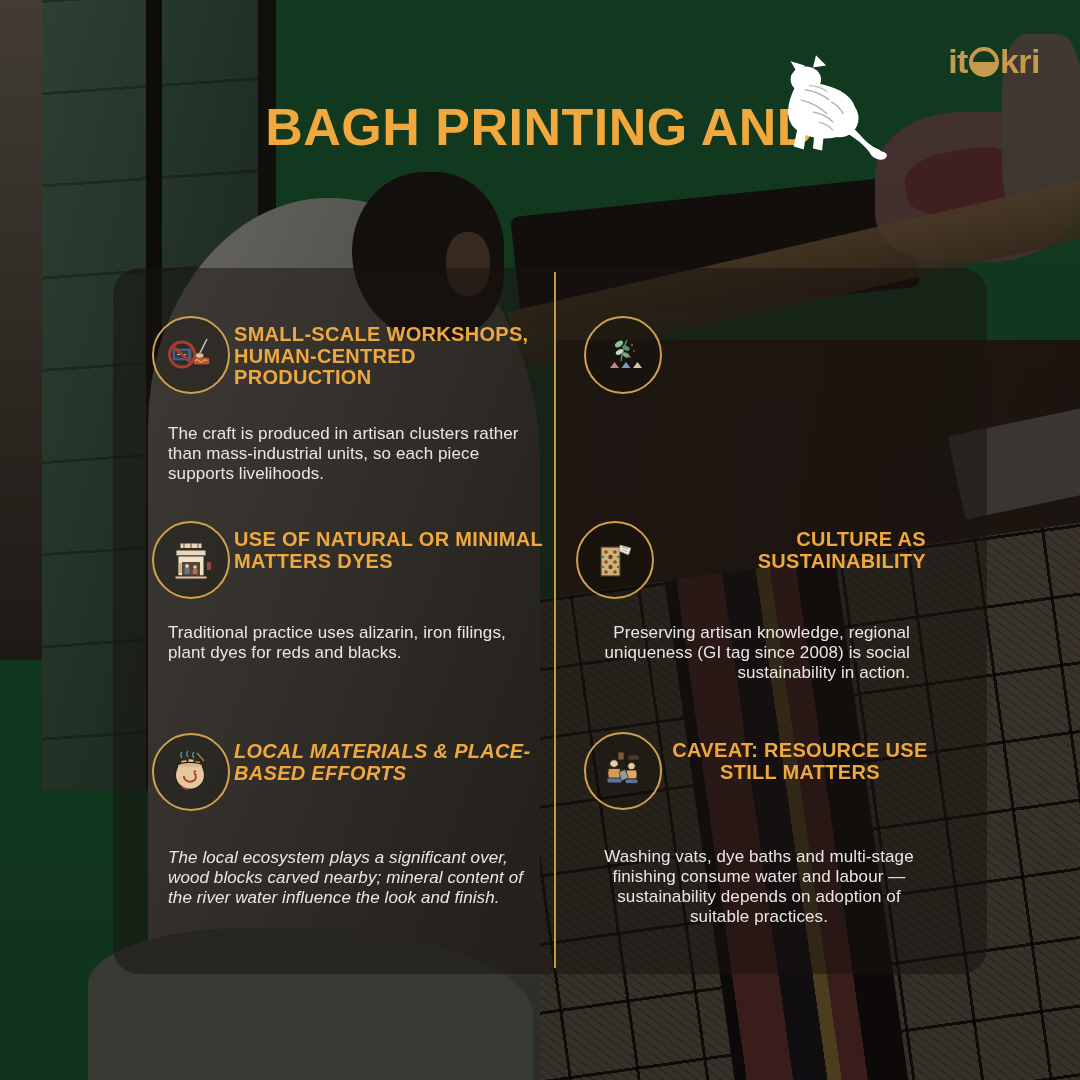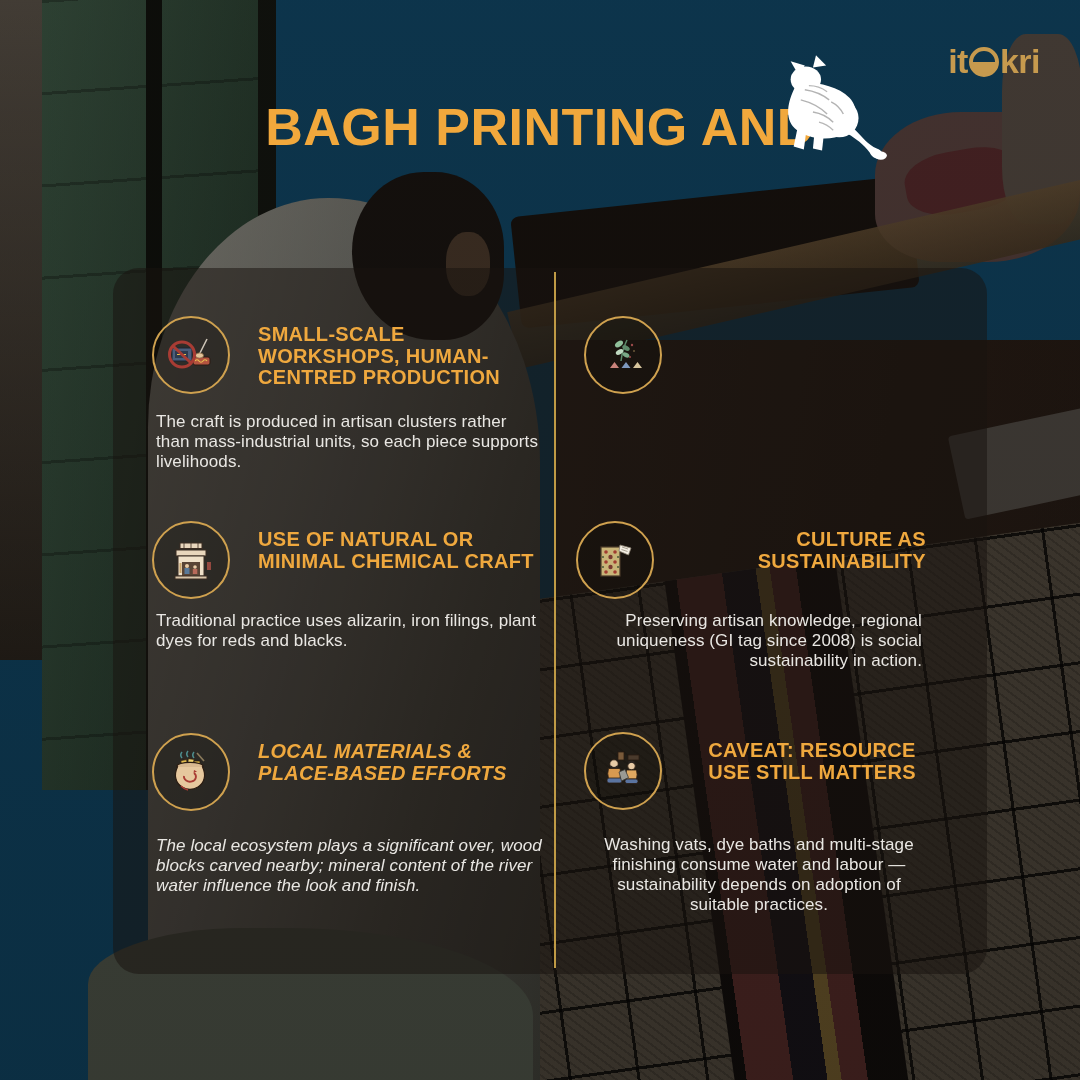--- a/index.html
+++ b/index.html
@@ -1,17 +1,17 @@
 <!DOCTYPE html>
 <html><head>
 <meta charset="utf-8">
 <style>
   html,body{margin:0;padding:0;background:#000;}
   #canvas{position:relative;width:1080px;height:1080px;overflow:hidden;
-          font-family:"Liberation Sans",sans-serif;background:#0c4a6e;}
+          font-family:"Liberation Sans",sans-serif;background:#14532d;}
 
   
   .bg{position:absolute;}
   .bg-wall{left:0;top:0;width:48px;height:660px;background:linear-gradient(#5d564c,#2a241d);}
   .bg-door{left:42px;top:0;width:232px;height:790px;
            background:linear-gradient(100deg,#3d5c48 0%,#2c4636 55%,#1e3326 100%);}
   .bg-door:after{content:"";position:absolute;inset:0;
            background:repeating-linear-gradient(176deg,rgba(0,0,0,.28) 0 3px,transparent 3px 92px);}
   .bg-door-gap{left:146px;top:0;width:16px;height:790px;background:#0c0f0b;}
   .bg-door-frame{left:258px;top:0;width:18px;height:790px;background:#10140f;}
@@ -58,27 +58,27 @@
   .tiger{left:742px;top:54px;width:152px;height:114px;z-index:12;}
 
   .title{left:0;right:0;top:100px;text-align:center;color:#f1a83c;font-weight:700;
          font-size:52px;line-height:1.07;letter-spacing:.5px;z-index:11;}
 
   .panel{left:113px;top:268px;width:874px;height:706px;border-radius:26px;
          background:rgba(24,20,16,.52);z-index:9;}
   .divider{left:554px;top:272px;width:2px;height:696px;background:#bf9a45;z-index:10;}
 
   .item{position:absolute;z-index:11;}
-  .item-head{display:flex;align-items:flex-start;gap:28px;}
+  .item-head{display:flex;align-items:flex-start;gap:4px;}
   .icon-circle{width:74px;height:74px;border:2px solid #cfa14f;border-radius:50%;flex:0 0 auto;
                background:rgba(10,8,6,.22);display:flex;align-items:center;justify-content:center;}
   .icon-circle svg{width:48px;height:48px;}
   .item-heading{margin:0;padding-top:8px;color:#efa83e;font-size:20px;font-weight:700;
                 line-height:1.08;letter-spacing:.3px;}
-  .item-body{position:absolute;left:0;right:0;margin:4px;color:#e9e7e3;font-size:17px;
+  .item-body{position:absolute;left:0;right:0;margin:16px;color:#e9e7e3;font-size:17px;
              line-height:1.18;letter-spacing:.1px;}
   .row1 .item-body{top:92px;}
   .row2 .item-body{top:86px;}
   .row3 .item-body{top:99px;}
 </style>
 </head>
 <body>
 
 <div id="canvas">
 
@@ -182,21 +182,21 @@
           <rect x="15" y="26" width="18" height="14" fill="#5a4536"></rect>
           <circle cx="20" cy="30" r="2" fill="#e8cba6"></circle>
             <rect x="17.5" y="32" width="5" height="6" fill="#5a7a9a"></rect>
           <circle cx="28" cy="31" r="1.8" fill="#e8cba6"></circle>
             <rect x="25.8" y="33" width="4.5" height="5" fill="#b86a5a"></rect>
           <rect x="12.5" y="27" width="2" height="10" fill="#c9a36a"></rect>
           <rect x="8" y="40" width="32" height="3" fill="#d8c4a8" stroke="#3a2c22" stroke-width="1"></rect>
           <rect x="40" y="26" width="4" height="8" fill="#94483f"></rect>
         </svg>
       </div>
-      <h3 class="item-heading">USE OF NATURAL OR MINIMAL CHEMICAL CRAFT</h3>
+      <h3 class="item-heading">USE OF NATURAL OR MINIMAL MATTERS DYES</h3>
     </div>
     <p class="item-body">Traditional practice uses alizarin, iron filings, plant dyes for reds and blacks.</p>
   </div>
 
   <div class="item row2" style="left:576px;top:521px;width:350px;text-align:right;">
     <div class="item-head">
       <div class="icon-circle">
         <svg viewBox="0 0 48 48">
           <rect x="10" y="11" width="19" height="29" fill="#c8b478" stroke="#4a3a28" stroke-width="1.2"></rect>
           <circle cx="15" cy="16" r="1.8" fill="#a03c30"></circle>

